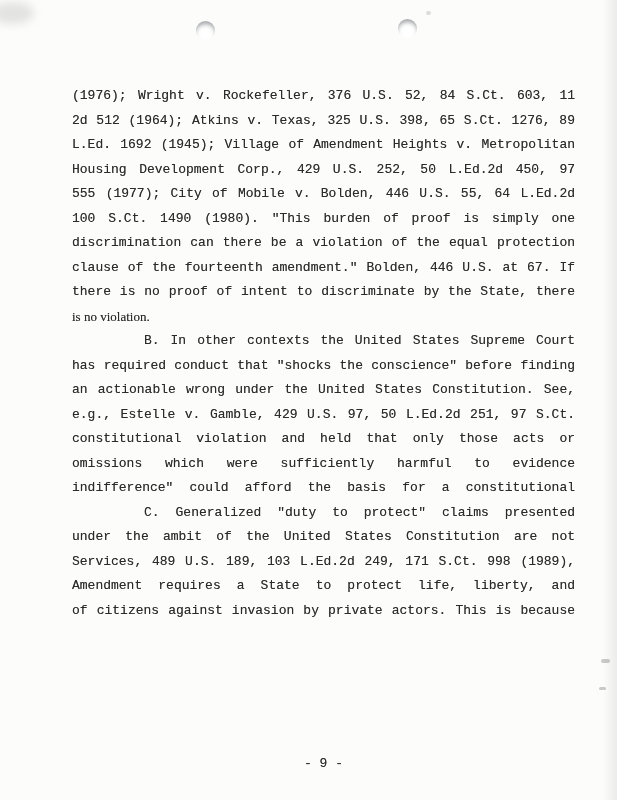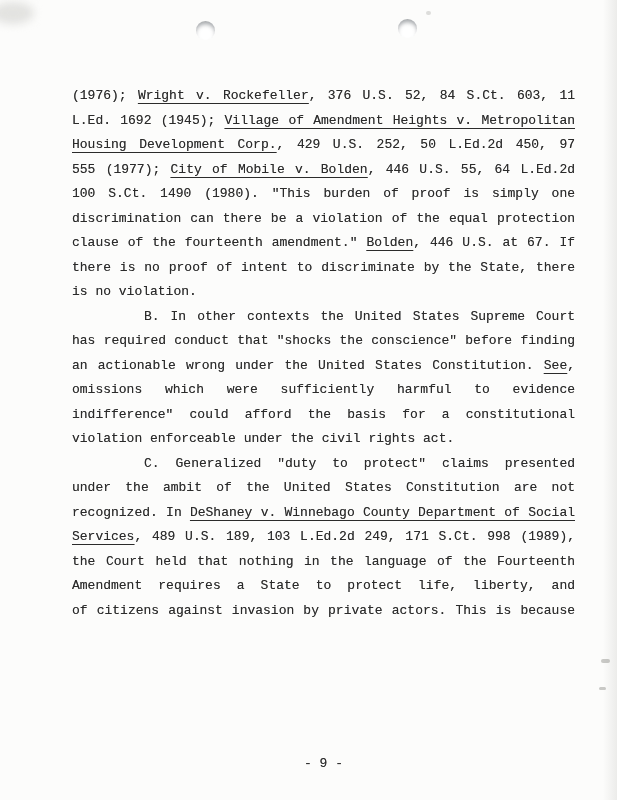--- a/index.html
+++ b/index.html
@@ -64,24 +64,24 @@
   }
   .line {
     height: 24.5px;
     text-align: justify;
     text-align-last: justify;
     overflow: hidden;
   }
   .line.no-just {
     text-align: left;
     text-align-last: left;
+    font-family: Liberation Serif, serif;
   }
   .line.indent { padding-left: 72px; }
   .u {
-    text-decoration: underline;
     text-underline-offset: 3.5px;
     text-decoration-thickness: 1px;
   }
   .page-number {
     position: absolute;
     left: 72px;
     top: 756px;
     width: 503px;
     text-align: center;
     font-size: 13px;
@@ -95,37 +95,37 @@
 <div class="page">
   <div class="smudge"></div>
   <div class="hole hole-left"></div>
   <div class="hole hole-right"></div>
   <div class="speck speck-1"></div>
   <div class="speck speck-2"></div>
   <div class="speck speck-3"></div>
 
   <div class="text-block">
       <div class="line"><span>(1976); </span><span class="u">Wright v. Rockefeller</span><span>, 376 U.S. 52, 84 S.Ct. 603, 11 L.Ed</span></div>
+      <div class="line"><span>2d 512 (1964); </span><span class="u">Atkins v. Texas</span><span>, 325 U.S. 398, 65 S.Ct. 1276, 89</span></div>
       <div class="line"><span>L.Ed. 1692 (1945); </span><span class="u">Village of Amendment Heights v. Metropolitan</span></div>
       <div class="line"><span class="u">Housing Development Corp.</span><span>, 429 U.S. 252, 50 L.Ed.2d 450, 97 S.Ct.</span></div>
       <div class="line"><span>555 (1977); </span><span class="u">City of Mobile v. Bolden</span><span>, 446 U.S. 55, 64 L.Ed.2d 47,</span></div>
       <div class="line"><span>100 S.Ct. 1490 (1980).  "This burden of proof is simply one</span></div>
       <div class="line"><span>discrimination can there be a violation of the equal protection</span></div>
       <div class="line"><span>clause of the fourteenth amendment."  </span><span class="u">Bolden</span><span>, 446 U.S. at 67.  If</span></div>
       <div class="line"><span>there is no proof of intent to discriminate by the State, there</span></div>
       <div class="line no-just"><span>is no violation.</span></div>
       <div class="line indent"><span>B.  In other contexts the United States Supreme Court</span></div>
       <div class="line"><span>has required conduct that "shocks the conscience" before finding</span></div>
       <div class="line"><span>an actionable wrong under the United States Constitution.  </span><span class="u">See</span><span>,</span></div>
+      <div class="line"><span class="u">e.g.</span><span>, </span><span class="u">Estelle v. Gamble</span><span>, 429 U.S. 97, 50 L.Ed.2d 251, 97 S.Ct.</span></div>
+      <div class="line"><span>constitutional violation and held that only those acts or</span></div>
       <div class="line"><span>omissions which were sufficiently harmful to evidence "deliberate</span></div>
       <div class="line"><span>indifference" could afford the basis for a constitutional</span></div>
-      <div class="line no-just"><span>violation enforceable under the civil rights act.</span></div>
       <div class="line indent"><span>C.  Generalized "duty to protect" claims  presented</span></div>
       <div class="line"><span>under the ambit of the United States Constitution are not</span></div>
-      <div class="line"><span>recognized.  In </span><span class="u">DeShaney v. Winnebago County Department of Social</span></div>
       <div class="line"><span class="u">Services</span><span>, 489 U.S. 189, 103 L.Ed.2d 249, 171 S.Ct. 998 (1989),</span></div>
-      <div class="line"><span>the Court held that nothing in the language of the Fourteenth</span></div>
       <div class="line"><span>Amendment requires a State to protect life, liberty, and property</span></div>
       <div class="line"><span>of citizens against invasion by private actors.  This is because</span></div>
     </div>
 
   <div class="page-number">- 9 -</div>
 </div>
 
 </body></html>

